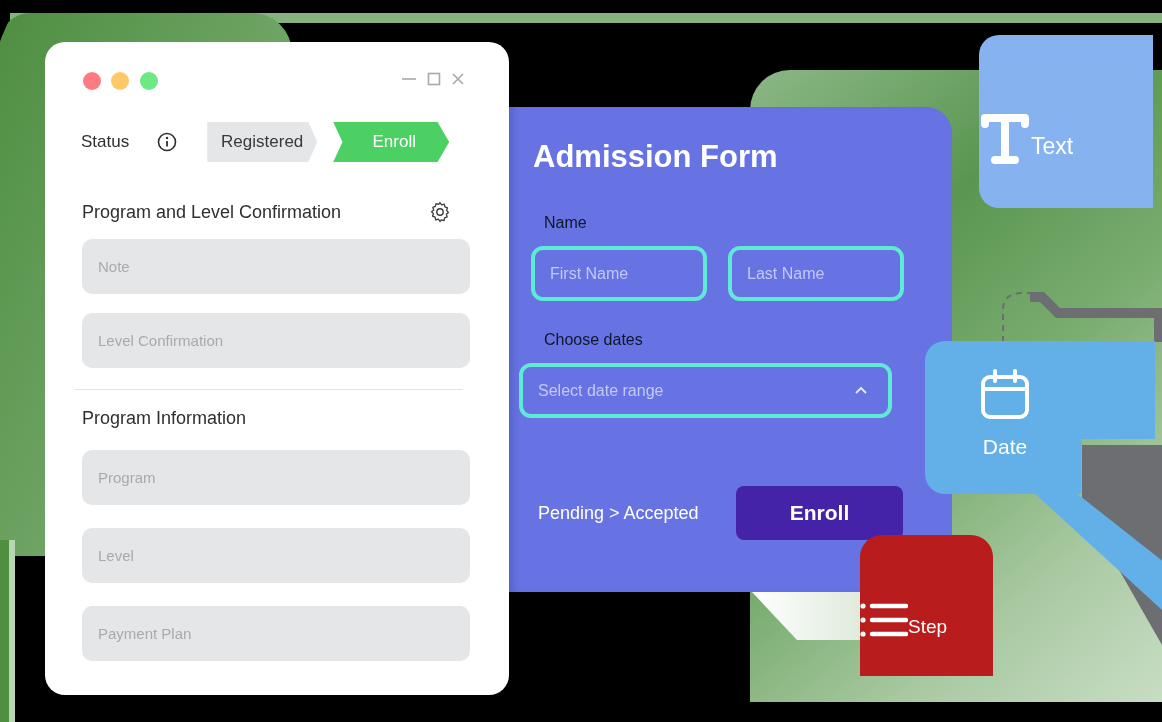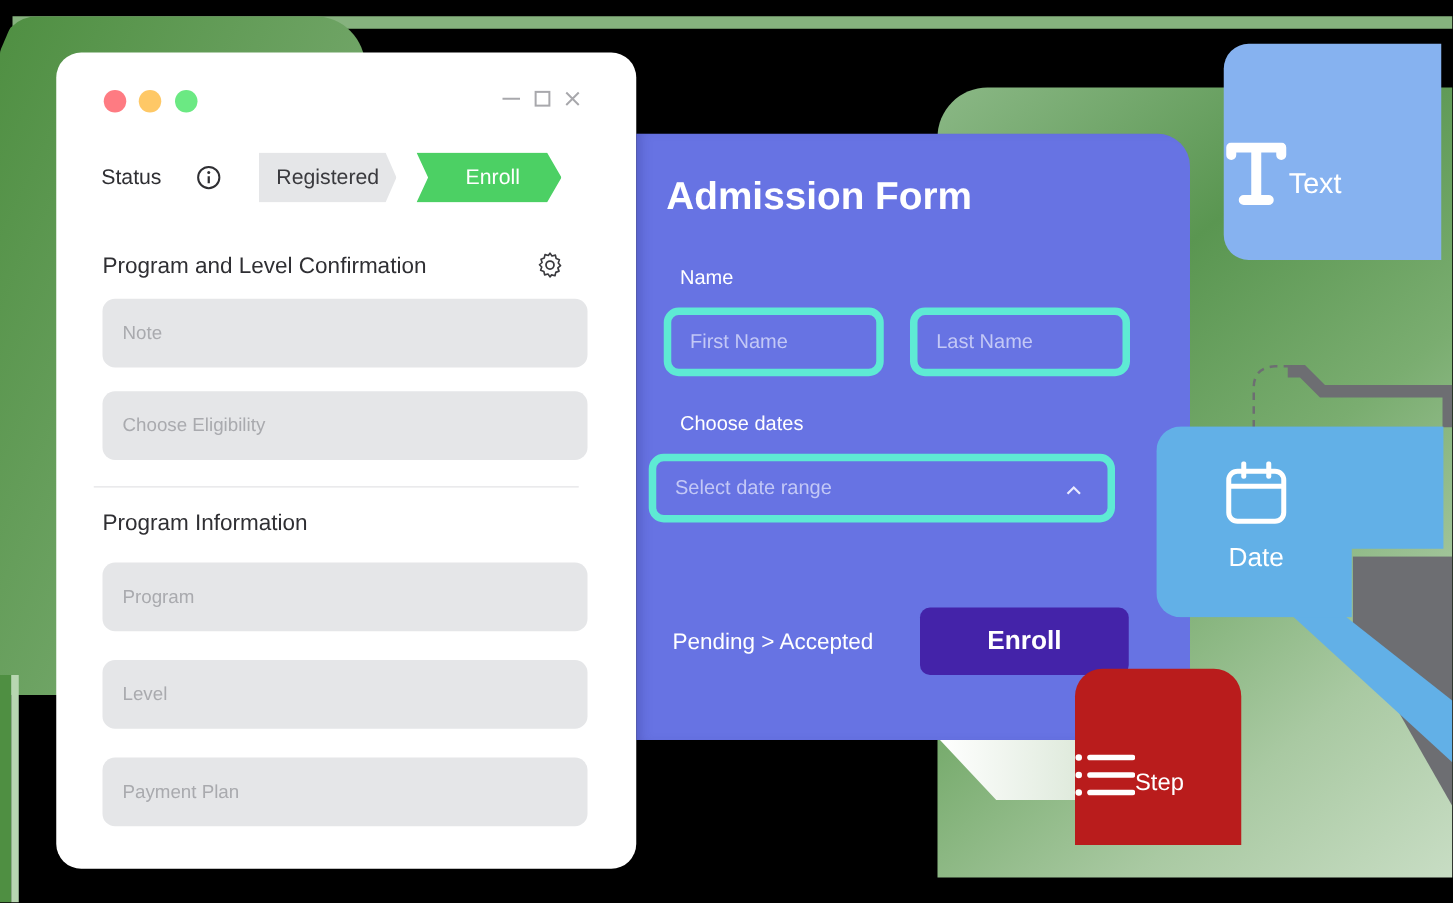--- a/index.html
+++ b/index.html
@@ -43,22 +43,22 @@
   .section-title { position: absolute; left: 37px; font-size: 18px; color: #2f2f33; }
   .gear-icon { position: absolute; left: 383px; top: 158px; width: 24px; height: 24px; }
   .field { position: absolute; left: 37px; width: 388px; height: 55px; background: #e5e6e8; border-radius: 10px;
     display: flex; align-items: center; padding-left: 16px; font-size: 15px; color: #a9aaae; }
   .divider { position: absolute; left: 30px; top: 347px; width: 388px; height: 1px; background: #e3e3e6; }
 
   
   .form-card { position: absolute; left: 509px; top: 107px; width: 443px; height: 485px; background: #6773e3; border-radius: 0 26px 0 0;
     box-shadow: inset 8px 0 10px -6px rgba(40,40,120,0.35); }
   .form-title { position: absolute; left: 24px; top: 32px; font-size: 31px; font-weight: bold; color: #fff; }
-  .form-label { position: absolute; left: 35px; font-size: 16px; color: #ffffff; }
-  .outline-input { position: absolute; height: 55px; border: 6px solid #5eead4; border-radius: 12px;
+  .form-label { position: absolute; left: 35px; font-size: 16px; color: #0f172a; }
+  .outline-input { position: absolute; height: 55px; border: 4px solid #5eead4; border-radius: 12px;
     display: flex; align-items: center; padding-left: 15px; font-size: 16px; color: #c3c8f6; }
   .chevron-up { position: absolute; right: 20px; top: 18px; }
   .pending-text { position: absolute; left: 29px; top: 396px; font-size: 18px; color: #fff; }
   .enroll-btn { position: absolute; left: 227px; top: 379px; width: 167px; height: 54px; background: #4423a9; border-radius: 8px;
     display: flex; align-items: center; justify-content: center; color: #fff; font-size: 21px; font-weight: bold; cursor: pointer; }
 
   
   .tile { position: absolute; display: flex; flex-direction: row; align-items: center; color: #fff; }
   .tile-text { left: 979px; top: 35px; width: 174px; height: 173px; background: #86b2f0; border-radius: 20px 0 0 20px; padding-top: 37px; }
   .tile-text .lbl { font-size: 23px; margin-top: 12px; }
@@ -114,21 +114,21 @@
     <div class="chev registered">Registered</div>
     <div class="chev enroll">Enroll</div>
   </div>
 
   <div class="section-title" style="top:160px">Program and Level Confirmation</div>
   <svg class="gear-icon" viewBox="0 0 24 24">
     <path d="M12 2.5l1.6 2.3 2.7-.7.6 2.7 2.6 1-.9 2.6 1.8 2.1-2.1 1.8.9 2.6-2.6 1-.6 2.7-2.7-.7L12 21.5l-1.6-2.3-2.7.7-.6-2.7-2.6-1 .9-2.6L3.6 11.8l2.1-1.8-.9-2.6 2.6-1 .6-2.7 2.7.7z" fill="none" stroke="#3a3a3e" stroke-width="1.3" stroke-linejoin="round"></path>
     <circle cx="12" cy="12" r="3.2" fill="none" stroke="#3a3a3e" stroke-width="1.4"></circle>
   </svg>
   <div class="field" style="top:197px">Note</div>
-  <div class="field" style="top:271px">Choose Eligibility</div>
+  <div class="field" style="top:271px">Level Confirmation</div>
 
   <div class="divider"></div>
 
   <div class="section-title" style="top:366px">Program Information</div>
   <div class="field" style="top:408px">Program</div>
   <div class="field" style="top:486px">Level</div>
   <div class="field" style="top:564px">Payment Plan</div>
 </div>
 
 <div class="form-card">

